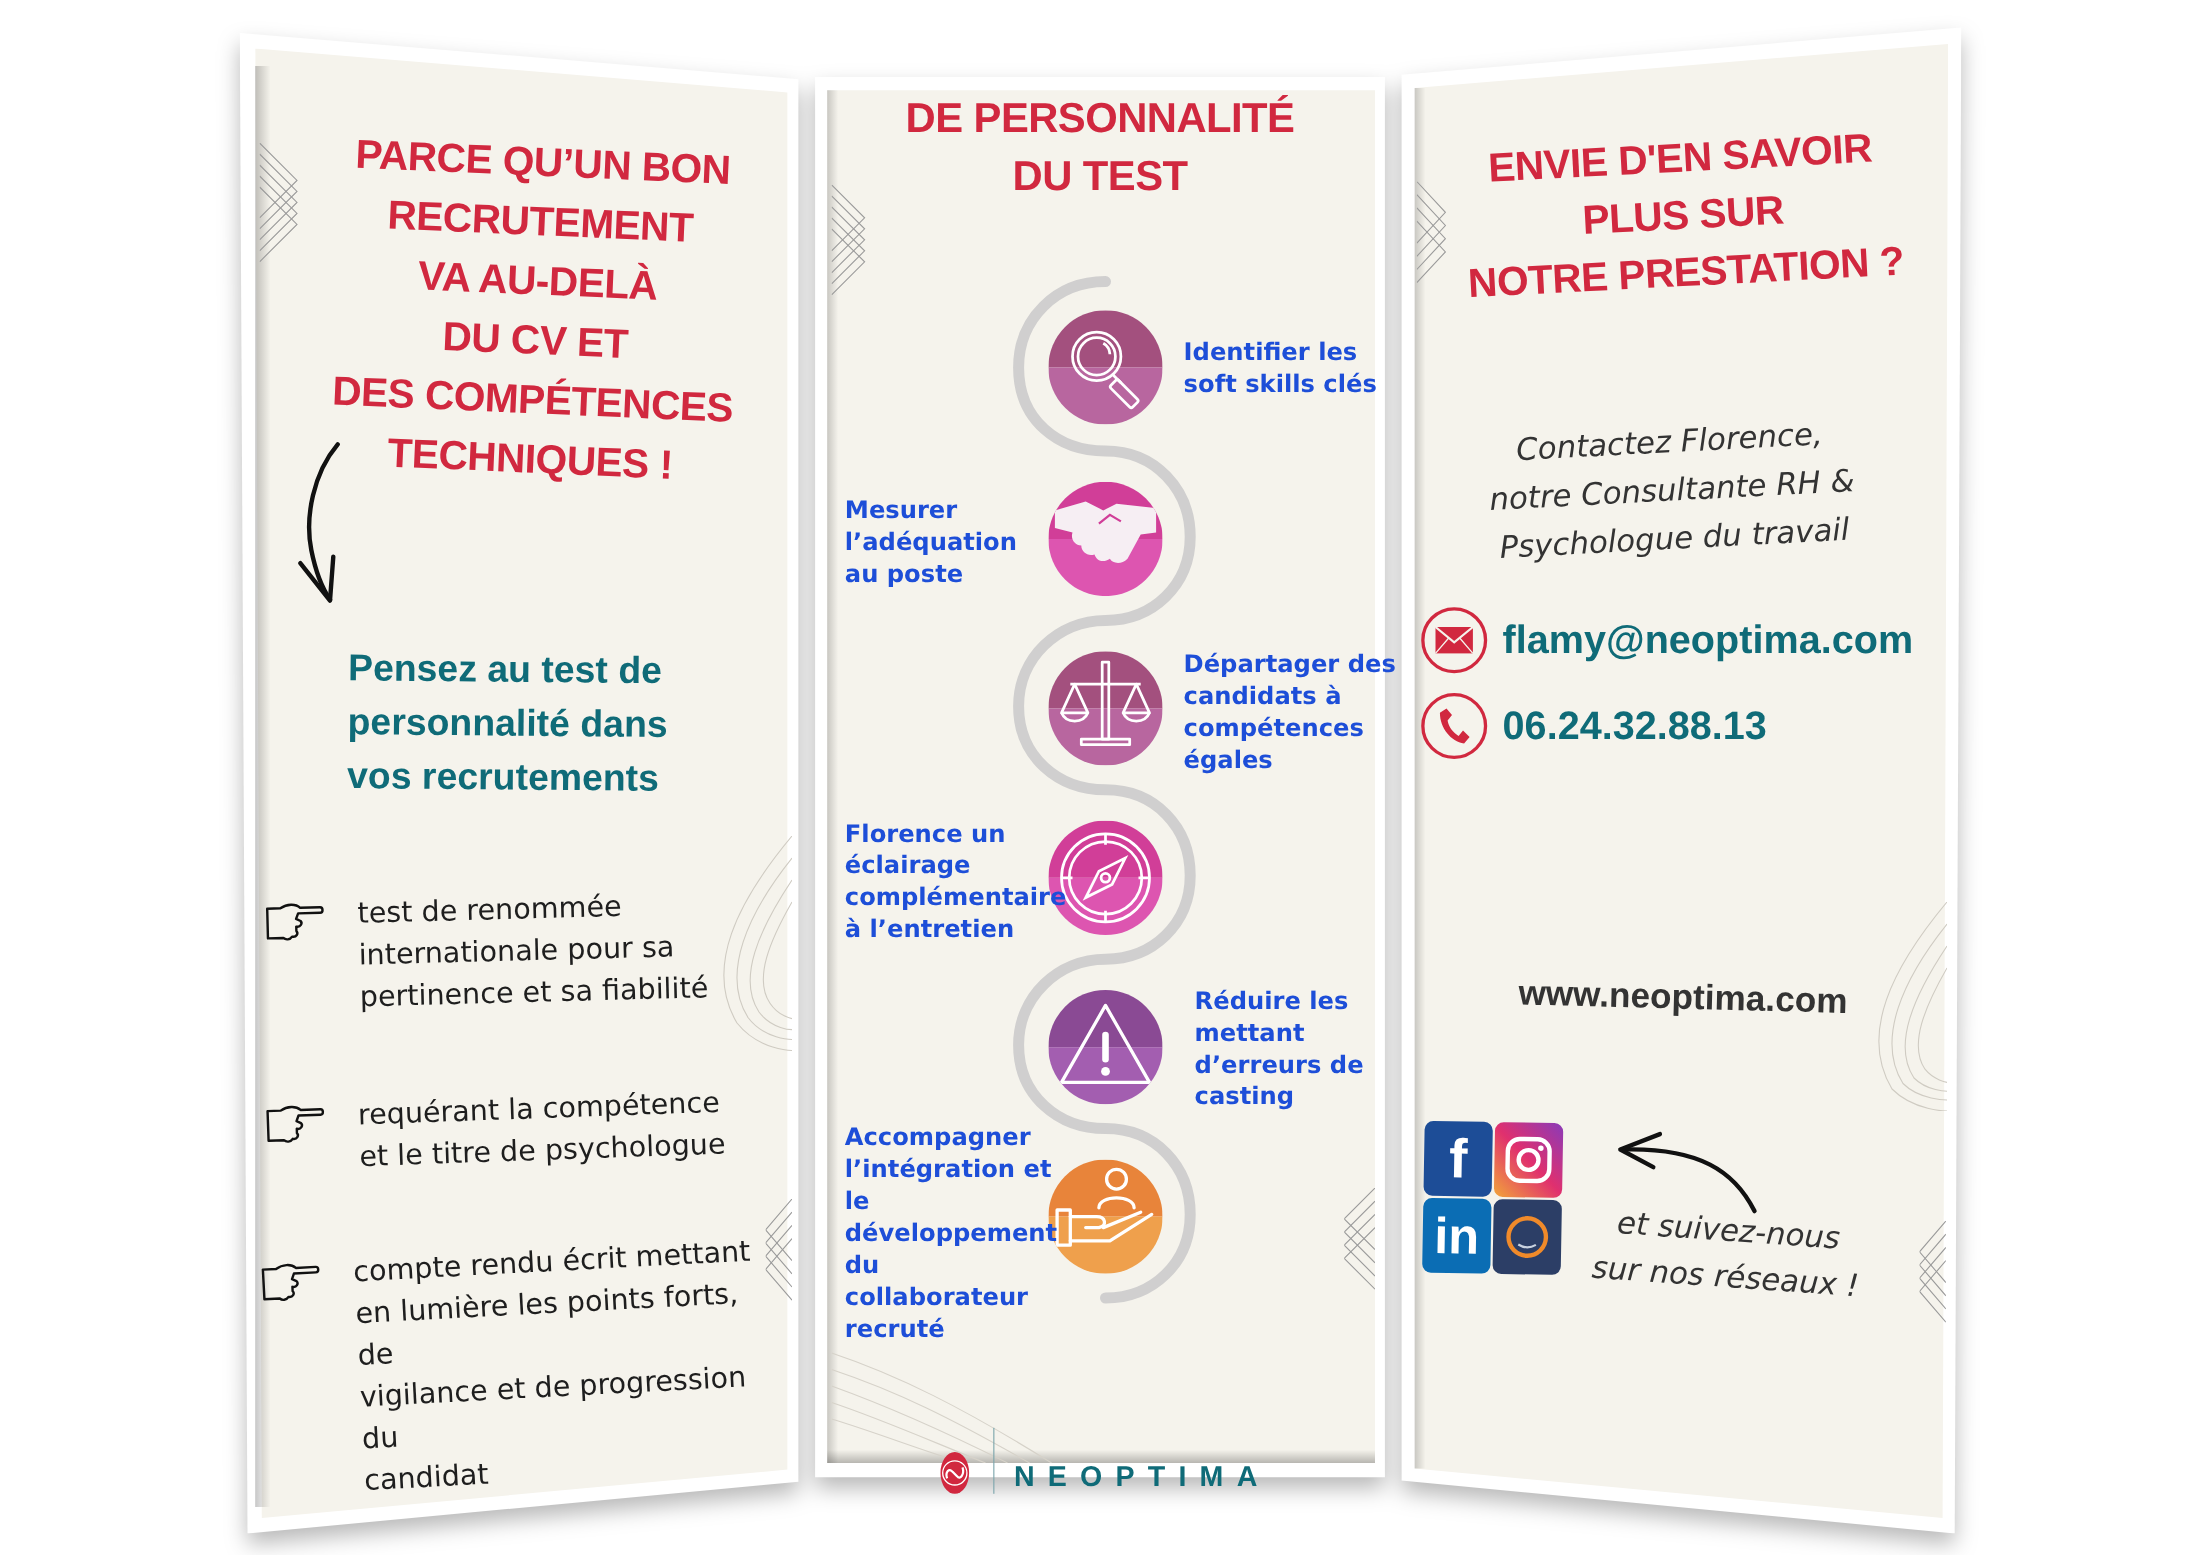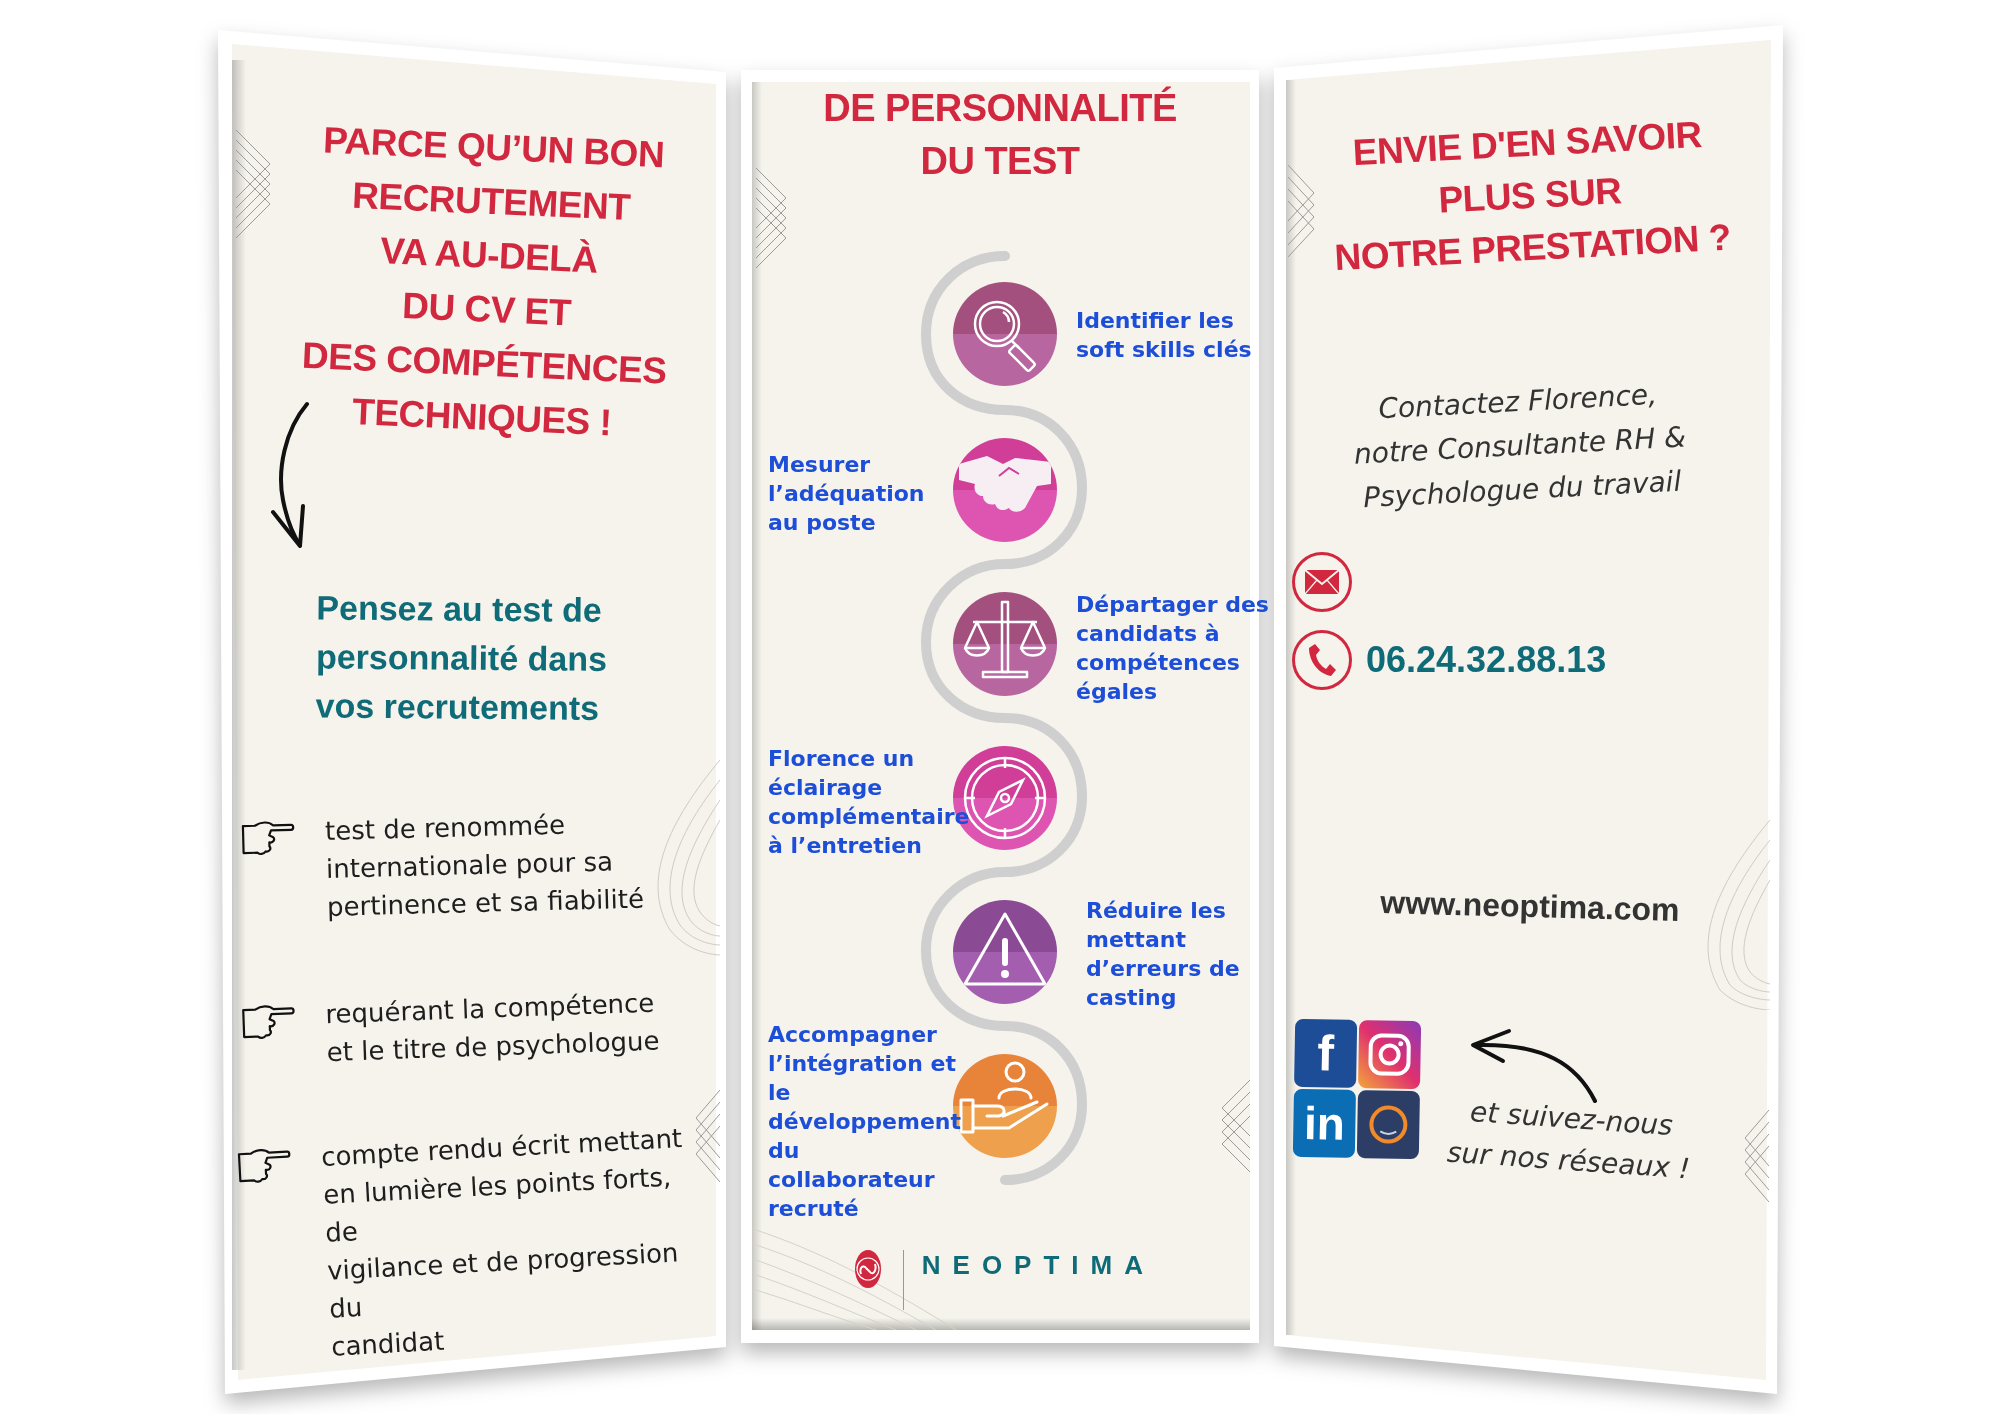--- a/index.html
+++ b/index.html
@@ -85,22 +85,22 @@
     font-size:22px; line-height:29px;
     font-family:"DejaVu Sans", sans-serif;
   }
   .obj-circle {
     position:absolute; width:104px; height:104px; border-radius:50%;
     overflow:hidden;
   }
   .obj-circle svg { width:104px; height:104px; display:block; }
 
   .logo-row {
-    position:absolute; left:855px; top:1250px; height:70px; width:300px;
-    display:flex; align-items:flex-start;
+    position:absolute; left:855px; top:1288px; height:70px; width:300px;
+    display:flex; align-items:flex-end;
   }
   .logo-mark {
     width:38px; height:38px; border-radius:50%; background:#d1283f;
     display:flex; align-items:center; justify-content:center;
   }
   .logo-divider {
     width:1px; height:60px; background:#7aa4ab; margin:0 18px 0 22px;
   }
   .logo-text {
     color:#0f6b78; font-weight:bold; font-size:26px; letter-spacing:12px;
@@ -452,20 +452,21 @@
 </div>
 
 <div class="contact-row" style="top:552px">
   <div class="contact-icon">
     <svg width="36" height="26" viewBox="0 0 36 26">
       <rect x="1" y="1" width="34" height="24" fill="#d1283f"></rect>
       <path d="M1 1 L18 15 L35 1" fill="none" stroke="#f5f3ec" stroke-width="2"></path>
       <path d="M1 25 L13 11 M35 25 L23 11" fill="none" stroke="#f5f3ec" stroke-width="1.2"></path>
     </svg>
   </div>
+  <a class="contact-text" style="text-decoration:none;">flamy@neoptima.com</a>
 </div>
 
 <div class="contact-row" style="top:630px">
   <div class="contact-icon">
     <svg width="30" height="36" viewBox="0 0 30 36">
       <path d="M8 2 L13 8 L9 13 C10 19 14 24 19 27 L23 22 L29 28 L24 34 C12 32 2 20 2 6 Z" fill="#d1283f"></path>
     </svg>
   </div>
   <a class="contact-text" style="text-decoration:none;">06.24.32.88.13</a>
 </div>

